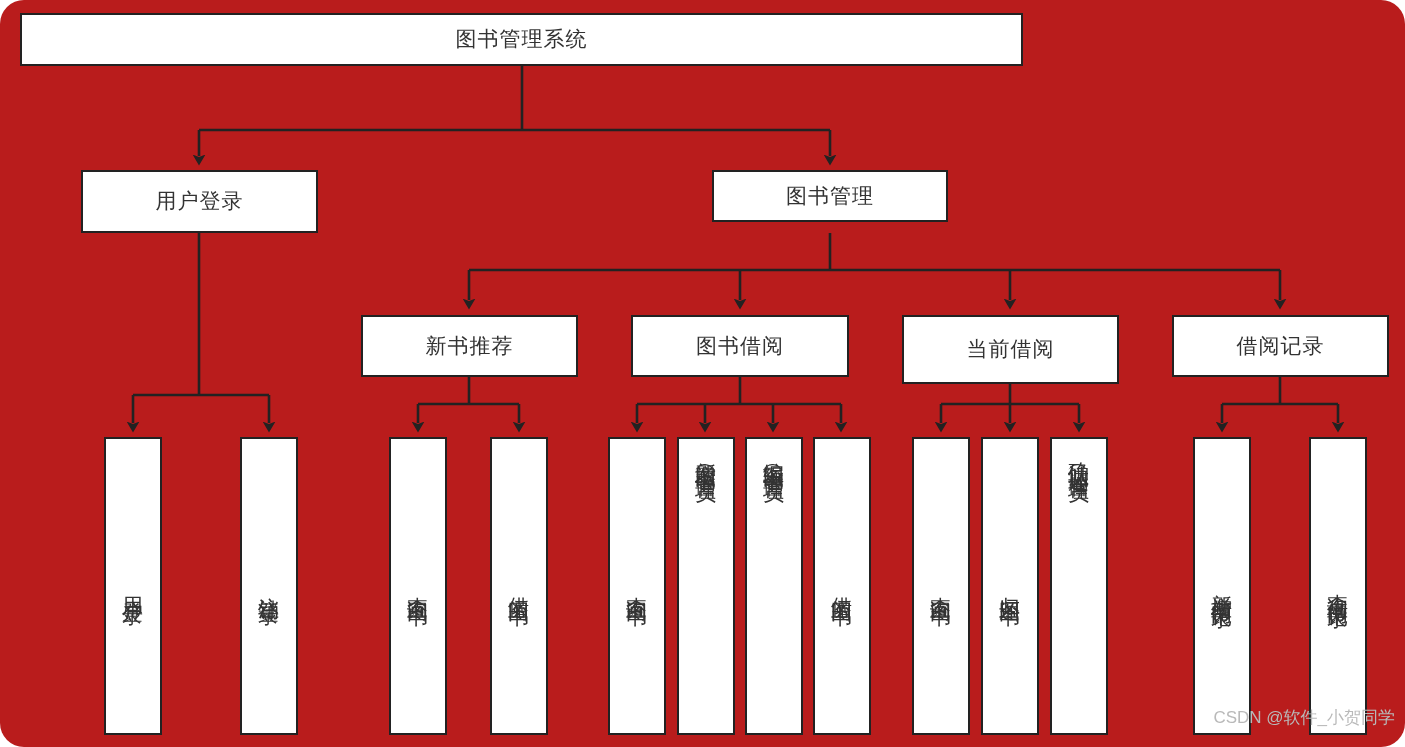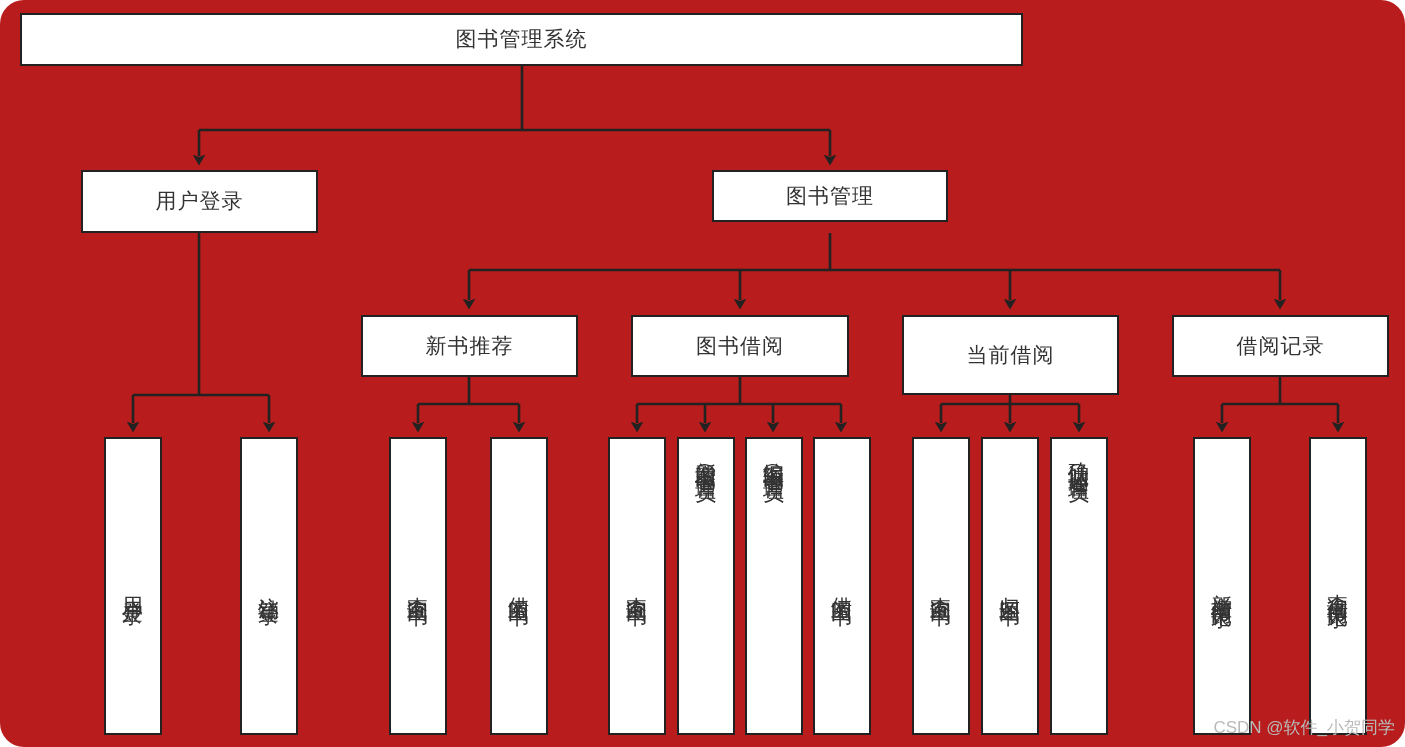--- a/index.html
+++ b/index.html
@@ -57,21 +57,21 @@
   .node-box.vertical .node-label {
     writing-mode: vertical-rl;
     text-orientation: upright;
     font-size: 21px;
     letter-spacing: 3px;
     line-height: 1;
   }
   #watermark {
     position: absolute;
     right: 10px;
-    bottom: 8px;
+    bottom: 18px;
     font-size: 17px;
     color: #b9b9b9;
     white-space: nowrap;
     z-index: 5;
     user-select: none;
   }
 </style>
 </head>
 <body>
 
@@ -140,21 +140,21 @@
   </div>
 
   <div class="node-box" style="left:361px; top:315px; width:217px; height:62px;">
     <span class="node-label">新书推荐</span>
   </div>
 
   <div class="node-box" style="left:631px; top:315px; width:218px; height:62px;text-align:center;">
     <span class="node-label">图书借阅</span>
   </div>
 
-  <div class="node-box" style="left:902px; top:315px; width:217px; height:80px;">
+  <div class="node-box" style="left:902px; top:315px; width:217px; height:69px;">
     <span class="node-label">当前借阅</span>
   </div>
 
   <div class="node-box" style="left:1172px; top:315px; width:217px; height:62px;">
     <span class="node-label">借阅记录</span>
   </div>
 
   <div class="node-box vertical centered" style="left:104px; top:437px; width:58px; height:298px;">
     <span class="node-label">用户登录</span>
   </div>

